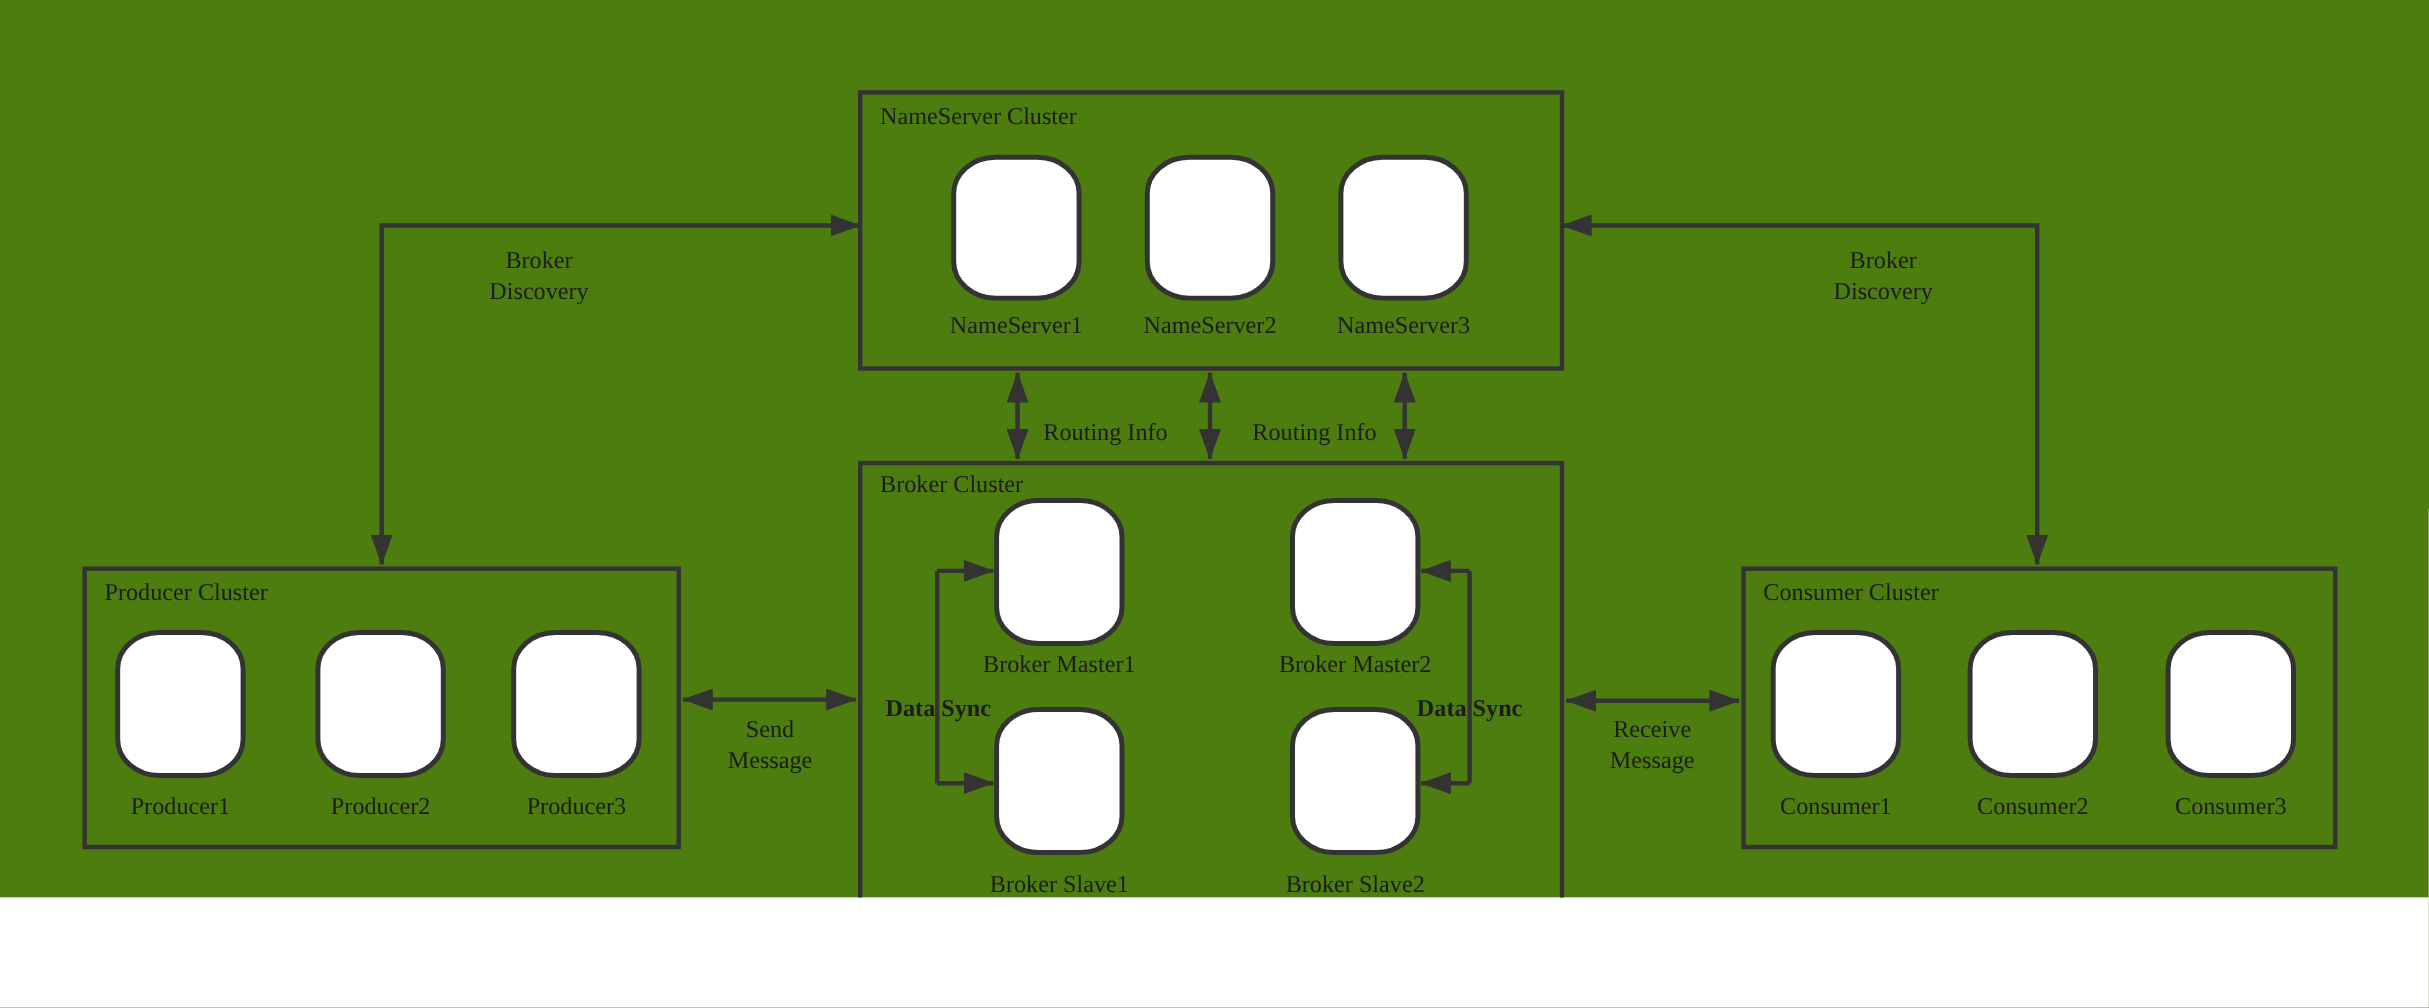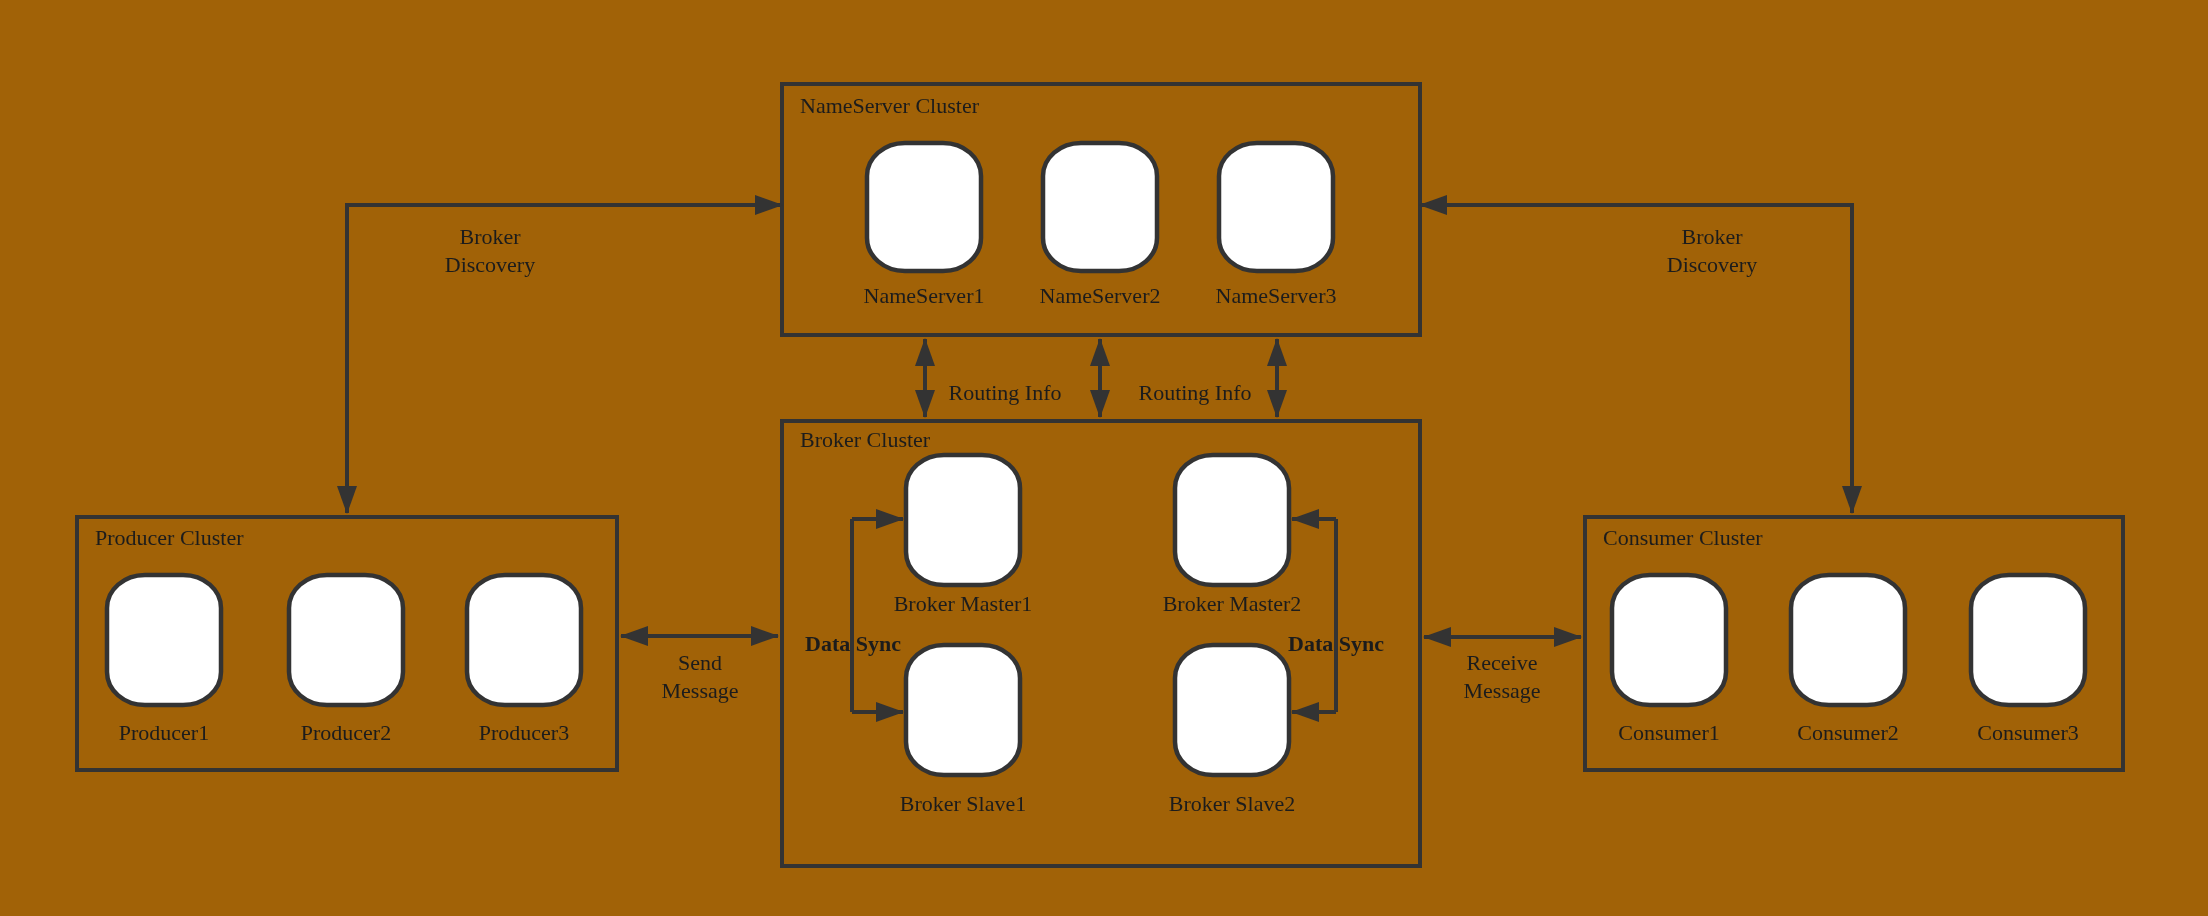--- a/index.html
+++ b/index.html
@@ -2,23 +2,23 @@
 <html><head>
 <meta charset="utf-8">
 <style>
   html, body {
     margin: 0;
     padding: 0;
     background: #ffffff;
   }
   .stage {
     width: 2208px;
-    height: 916px;
+    height: 816px;
     position: relative;
-    background: #a16207;
+    background: #4d7c0f;
   }
   svg { display: block; }
   .box {
     fill: none;
     stroke: #333333;
     stroke-width: 4;
   }
   .node {
     fill: #ffffff;
     stroke: #333333;

